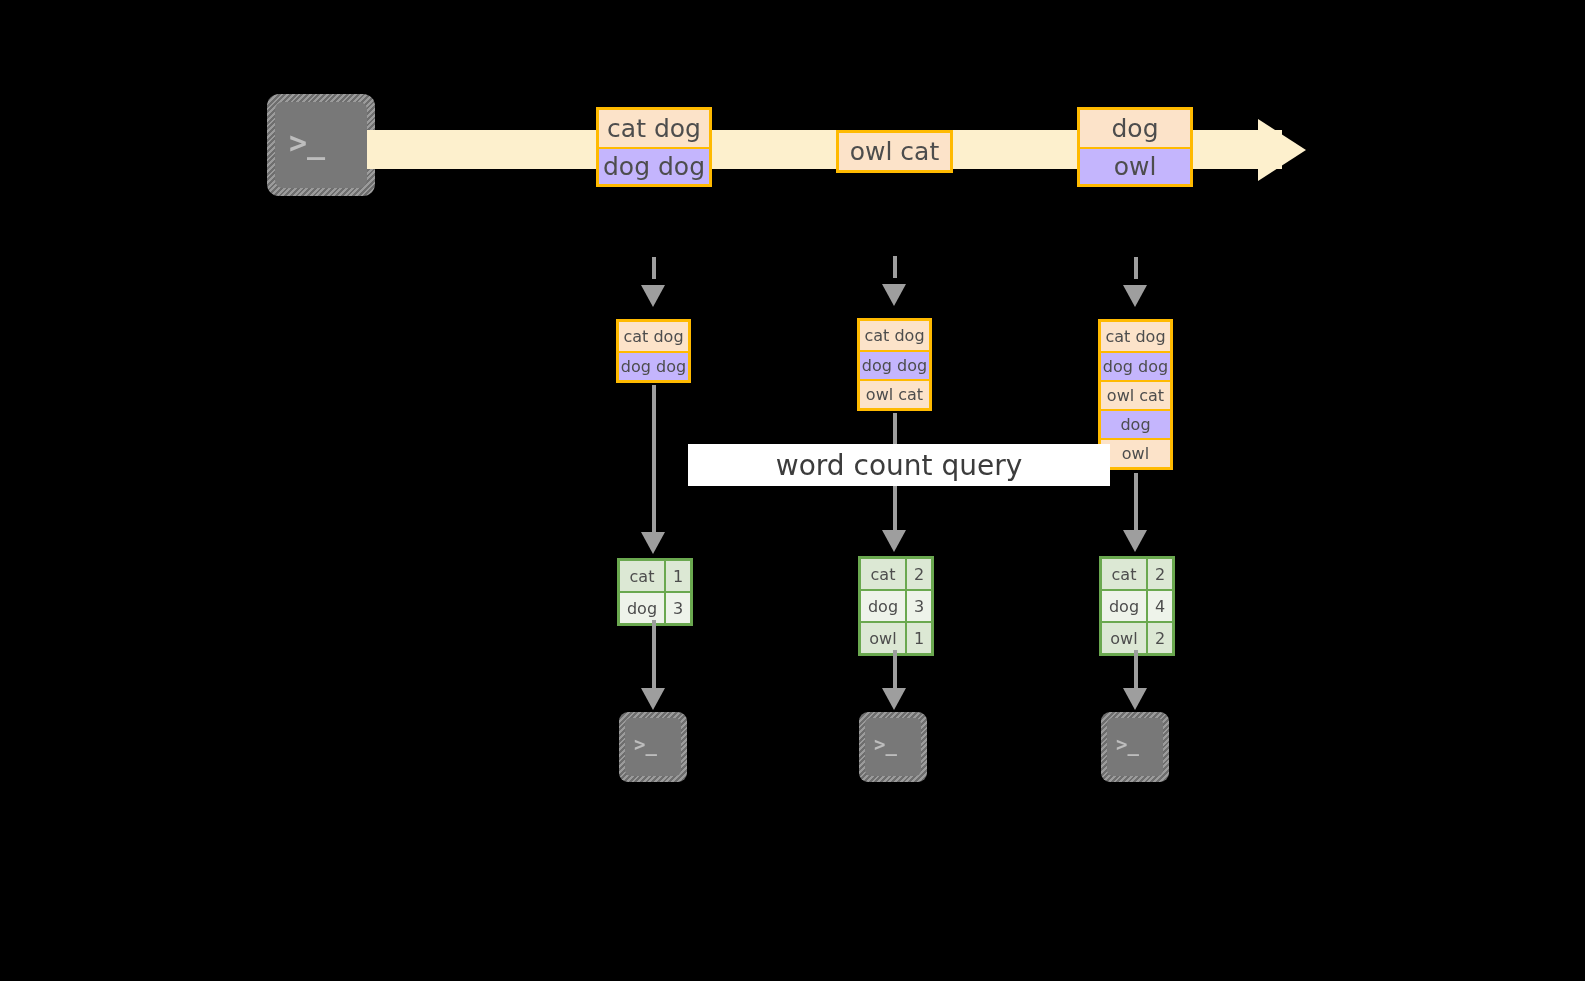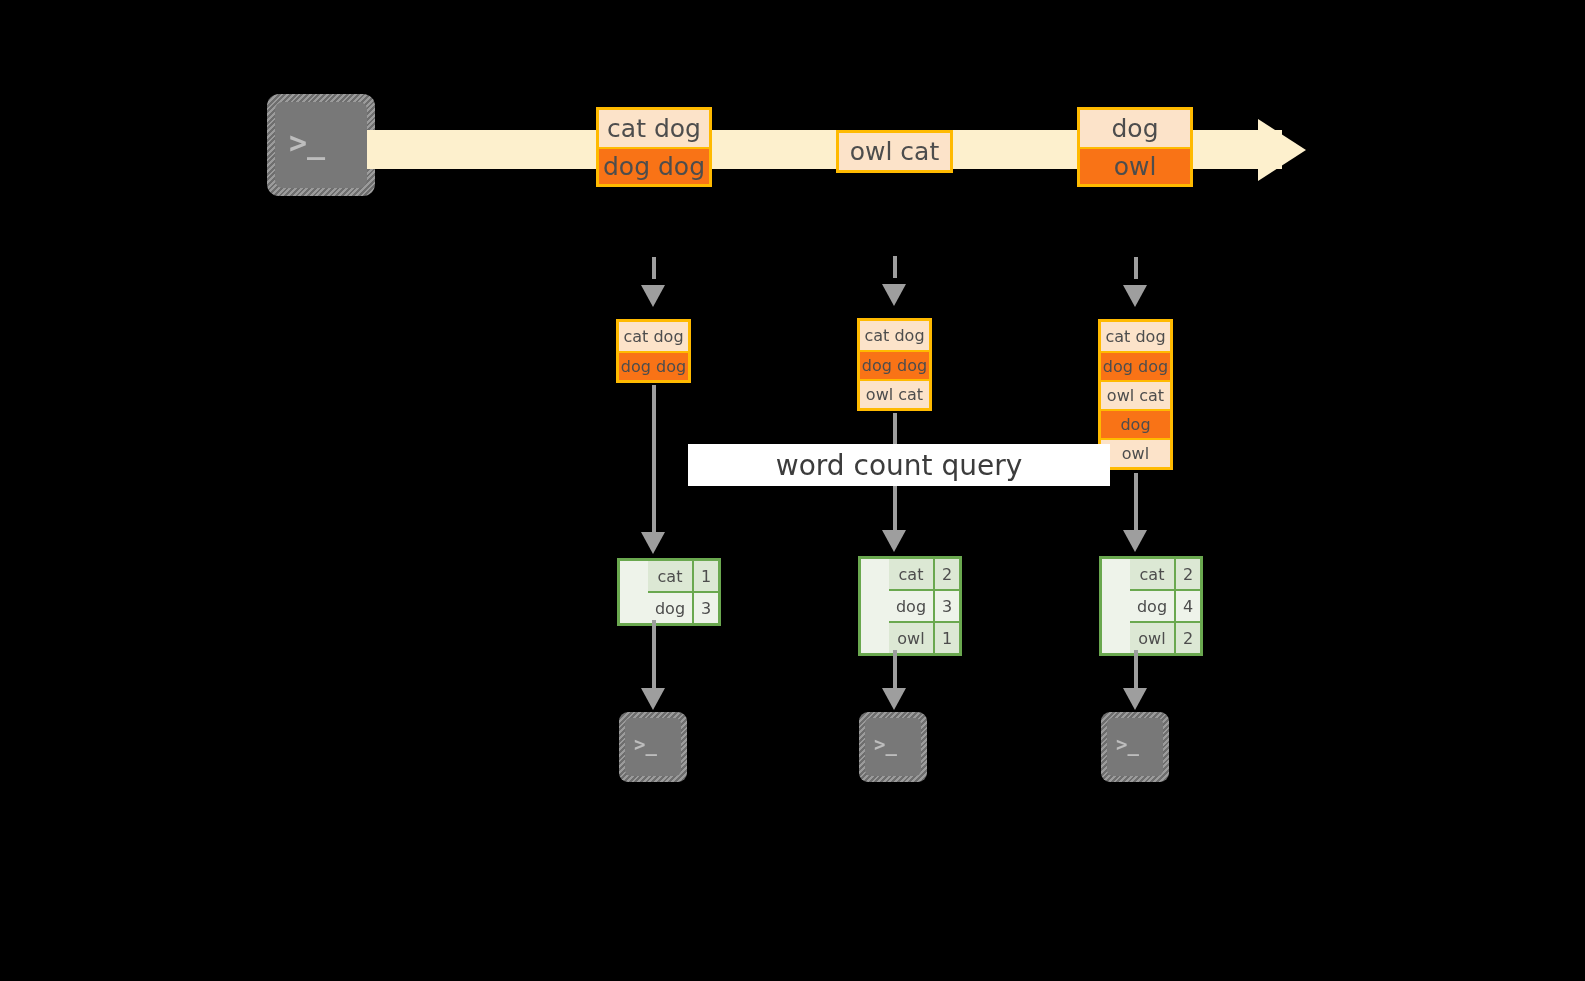--- a/index.html
+++ b/index.html
@@ -80,42 +80,41 @@
   }
   .obox .row {
     box-sizing: border-box;
     display: flex;
     align-items: center;
     justify-content: center;
     color: #4d4d4d;
     white-space: nowrap;
   }
   .obox .row.dark  { background: #fce3c9; }
-  .obox .row.light { background: #f97316; }
+  .obox .row.light { background: #c4b5fd; }
   .obox .row + .row { border-top: 2px solid #ffba00; }
 
   
   .obox-top .row { height: 37px; font-size: 25px; }
   .ob-top-1 { left: 596px; top: 107px; width: 116px; }
   .ob-top-2 { left: 836px; top: 130px; width: 117px; }
   .ob-top-3 { left: 1077px; top: 107px; width: 116px; }
 
   
   .obox-mid .row { height: 29px; font-size: 16px; }
   .ob-mid-1 { left: 616px; top: 319px; width: 75px; }
   .ob-mid-2 { left: 857px; top: 318px; width: 75px; }
   .ob-mid-3 { left: 1098px; top: 319px; width: 75px; }
 
   
   .gbox {
     position: absolute;
     box-sizing: border-box;
     border: 3px solid #6aa84f;
     background: #eef3ea;
-    padding-left: 28px;
   }
   .gbox .grow {
     display: flex;
     height: 30px;
   }
   .gbox .grow + .grow { border-top: 2px solid #6aa84f; }
   .gbox .gcell {
     box-sizing: border-box;
     display: flex;
     align-items: center;

